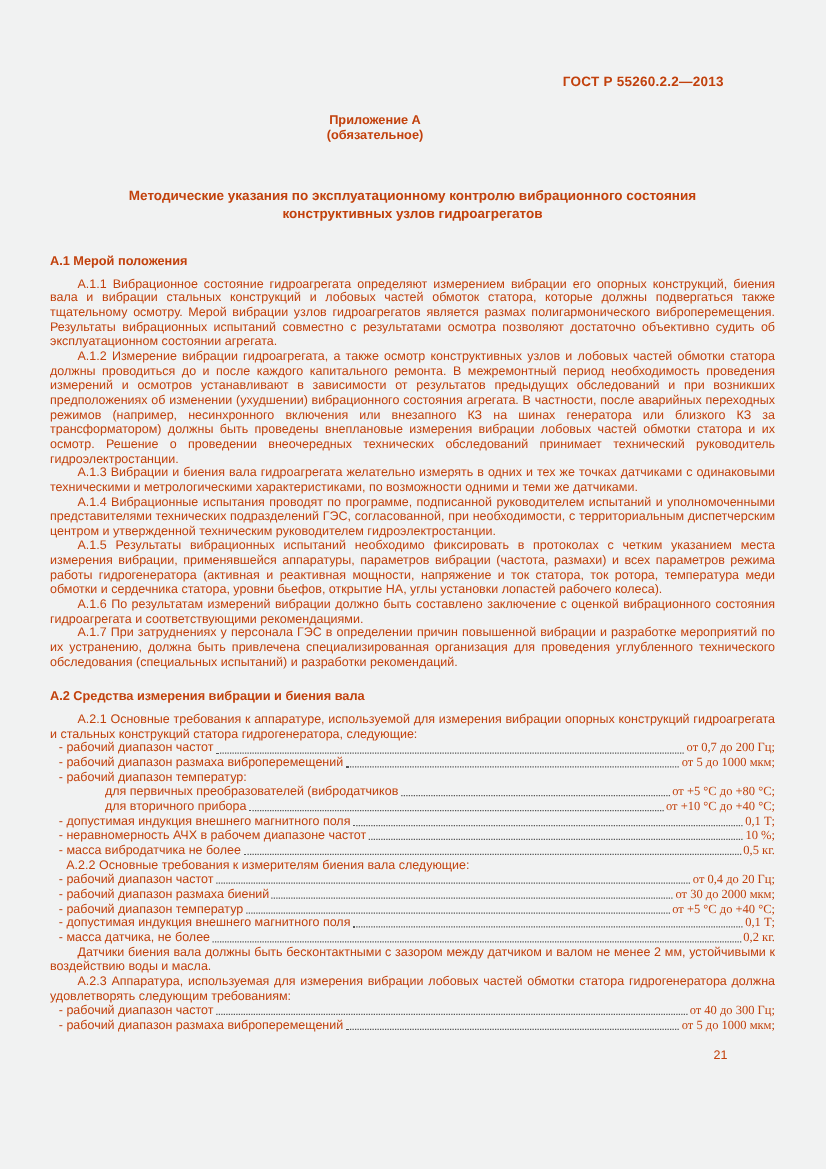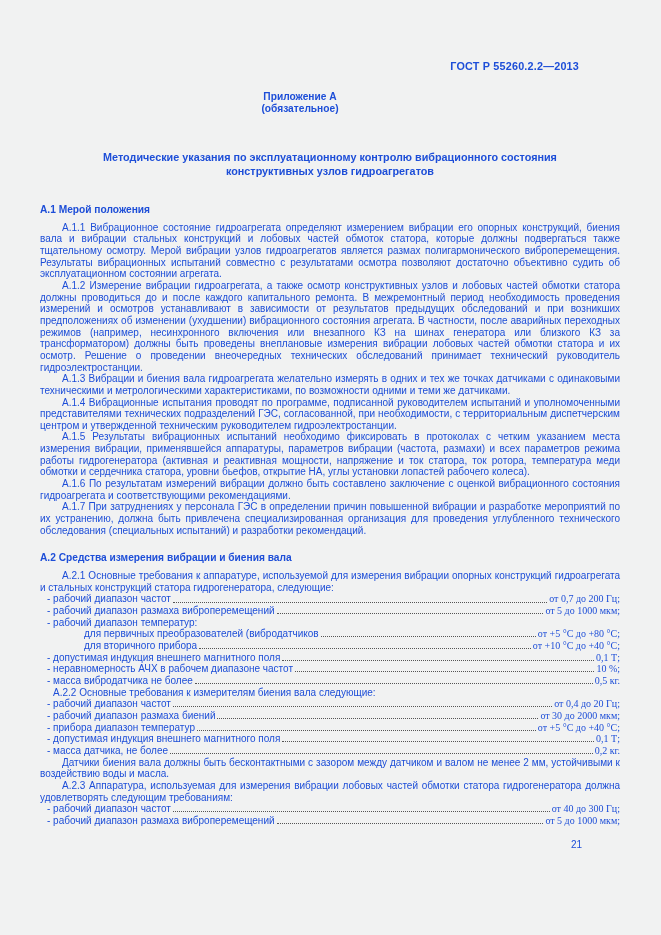--- a/index.html
+++ b/index.html
@@ -6,21 +6,21 @@
     margin: 0;
     padding: 0;
     background: #f1f2f2;
   }
   .page {
     position: relative;
     width: 661px;
     height: 935px;
     background: #f1f2f2;
     font-family: "Liberation Sans", sans-serif;
-    color: #1d4ed8;
+    color: #c2410c;
     overflow: hidden;
   }
   .doc-number {
     position: absolute;
     top: 60px;
     right: 82px;
     font-size: 10.8px;
     font-weight: bold;
     letter-spacing: 0.2px;
     white-space: nowrap;
@@ -167,21 +167,21 @@
         <span class="spec-label">- рабочий диапазон частот</span>
         <span class="dots"></span>
         <span class="spec-value">от 0,4 до 20 Гц;</span>
       </div>
       <div class="spec-row">
         <span class="spec-label">- рабочий диапазон размаха биений</span>
         <span class="dots"></span>
         <span class="spec-value">от 30 до 2000 мкм;</span>
       </div>
       <div class="spec-row">
-        <span class="spec-label">- прибора диапазон температур</span>
+        <span class="spec-label">- рабочий диапазон температур</span>
         <span class="dots"></span>
         <span class="spec-value">от +5 °С до +40 °С;</span>
       </div>
       <div class="spec-row">
         <span class="spec-label">- допустимая индукция внешнего магнитного поля</span>
         <span class="dots"></span>
         <span class="spec-value">0,1 Т;</span>
       </div>
       <div class="spec-row">
         <span class="spec-label">- масса датчика, не более</span>

